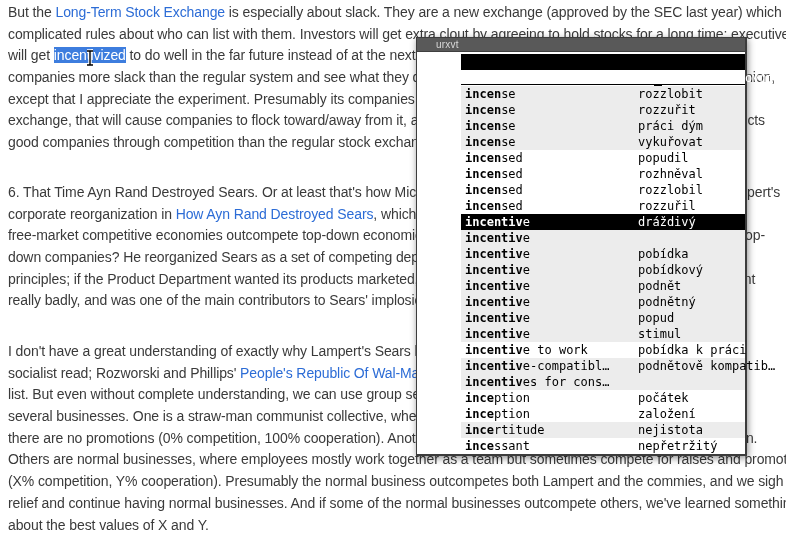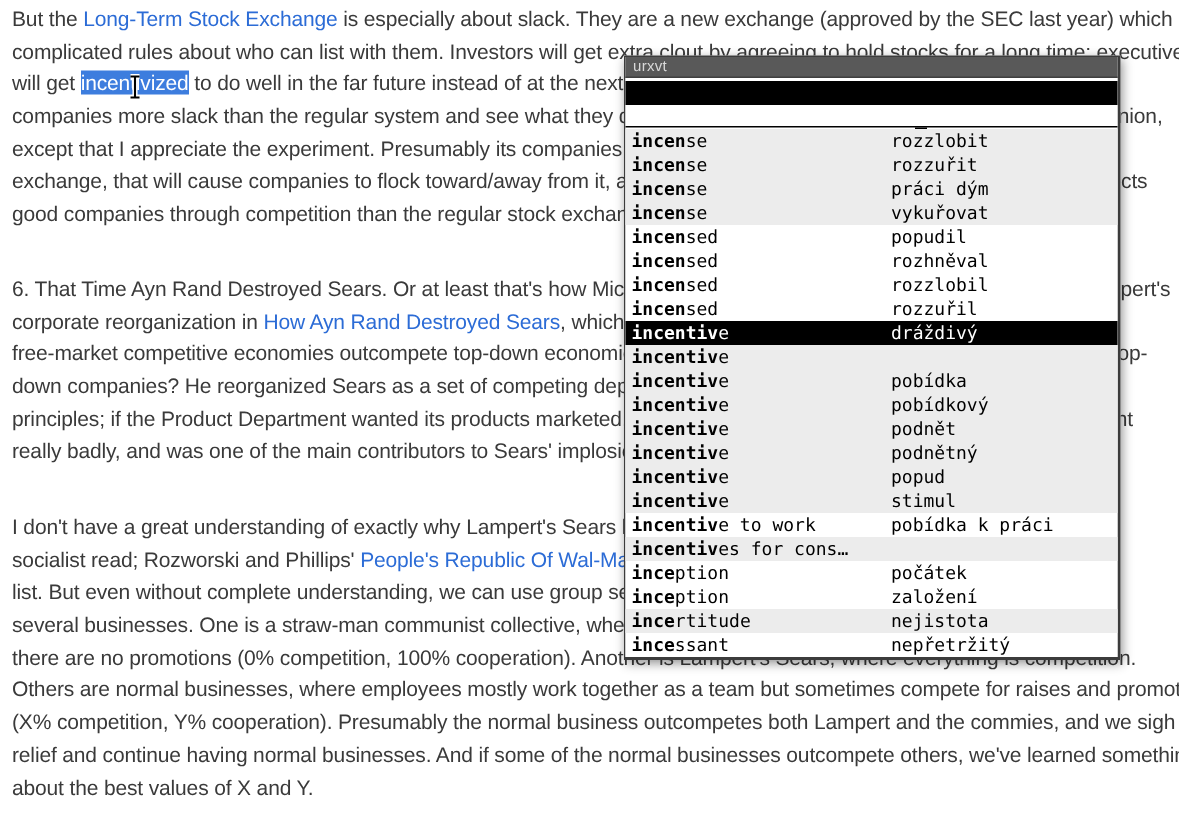--- a/index.html
+++ b/index.html
@@ -11,24 +11,24 @@
   .line{height:21.7px;line-height:21.7px;}
   .lnk{color:#2c6cd6;cursor:pointer;}
   .hd{}
   .sel{background:#3d7dde;color:#fff;}
   .ibeam{position:absolute;left:84px;top:49px;width:12px;height:18px;z-index:5;}
 
   .term{position:absolute;left:416px;top:37px;width:328px;z-index:10;
         background:#fff;border:1px solid #3c3c3c;border-right-width:2px;
         border-bottom-width:2px;box-shadow:1px 2px 7px rgba(0,0,0,0.45);}
   .tbar{height:13px;background:#595959;border-bottom:1px solid #3f3f3f;
-        color:#d9d9d9;font-size:10px;line-height:13px;padding-left:5px;
+        color:#d9d9d9;font-size:10px;line-height:13px;padding-left:19px;
         letter-spacing:0.2px;cursor:default;}
   .tbody{font-family:"DejaVu Sans Mono",monospace;font-size:12px;
-         padding-top:2px;background:#fff;color:#000;}
+         padding-top:2px;background:#fff;color:#000;margin-left:44px;}
   .thead{height:16px;line-height:16px;background:#000;color:#fff;
          padding-left:4px;white-space:pre;}
   .thead .app{font-weight:bold;}
   .thead .dict{margin-left:20px;}
   .tsearch{height:16px;line-height:15px;padding-left:4px;position:relative;
            white-space:pre;}
   .tsearch::after{content:"";position:absolute;left:0;right:0;top:14px;
            height:1px;background:#000;}
   .cursor{display:inline-block;width:6px;height:11px;border:1px solid #000;
           vertical-align:-2px;margin-left:1px;background:#fff;}
@@ -100,20 +100,21 @@
         <div class="row"><span class="w"><b>incen</b>sed</span><span class="tr">rozzuřil</span></div>
         <div class="row selected"><span class="w"><b>incentiv</b>e</span><span class="tr">dráždivý</span></div>
         <div class="row shade"><span class="w"><b>incentiv</b>e</span></div>
         <div class="row shade"><span class="w"><b>incentiv</b>e</span><span class="tr">pobídka</span></div>
         <div class="row shade"><span class="w"><b>incentiv</b>e</span><span class="tr">pobídkový</span></div>
         <div class="row shade"><span class="w"><b>incentiv</b>e</span><span class="tr">podnět</span></div>
         <div class="row shade"><span class="w"><b>incentiv</b>e</span><span class="tr">podnětný</span></div>
         <div class="row shade"><span class="w"><b>incentiv</b>e</span><span class="tr">popud</span></div>
         <div class="row shade"><span class="w"><b>incentiv</b>e</span><span class="tr">stimul</span></div>
         <div class="row"><span class="w"><b>incentiv</b>e to work</span><span class="tr">pobídka k práci</span></div>
+        <div class="row shade"><span class="w"><b>incentiv</b>e-compatibl…</span><span class="tr">podnětově kompatib…</span></div>
         <div class="row shade"><span class="w"><b>incentiv</b>es for cons…</span></div>
         <div class="row"><span class="w"><b>ince</b>ption</span><span class="tr">počátek</span></div>
         <div class="row"><span class="w"><b>ince</b>ption</span><span class="tr">založení</span></div>
         <div class="row shade"><span class="w"><b>ince</b>rtitude</span><span class="tr">nejistota</span></div>
         <div class="row"><span class="w"><b>ince</b>ssant</span><span class="tr">nepřetržitý</span></div>
       </div>
   </div>
 </div>
 
 </body></html>

